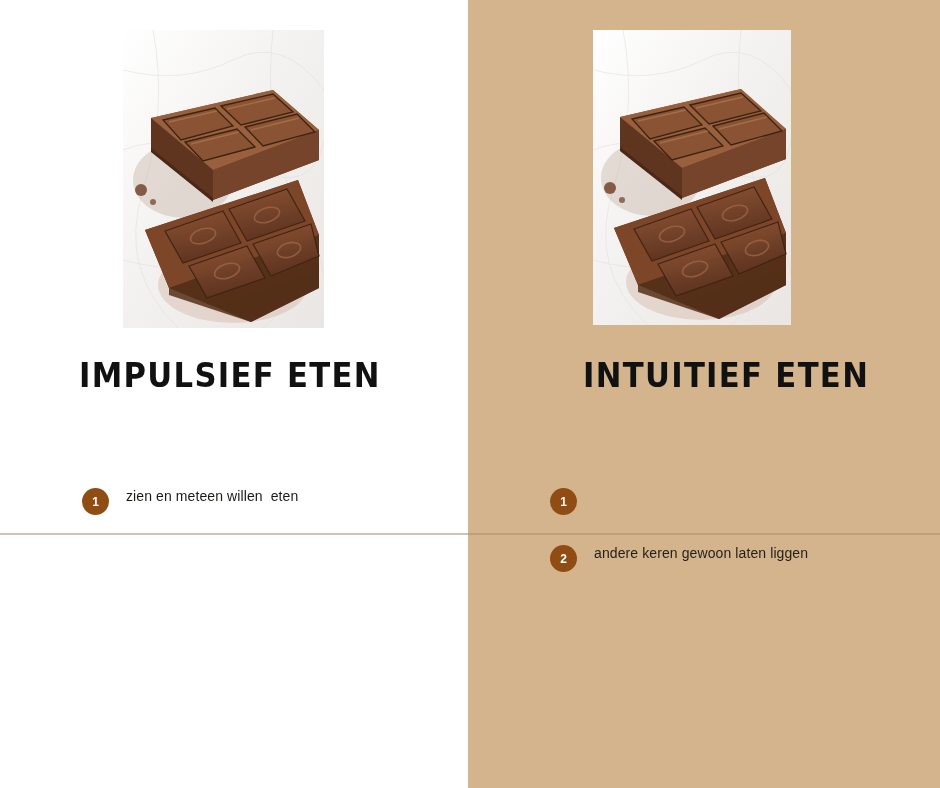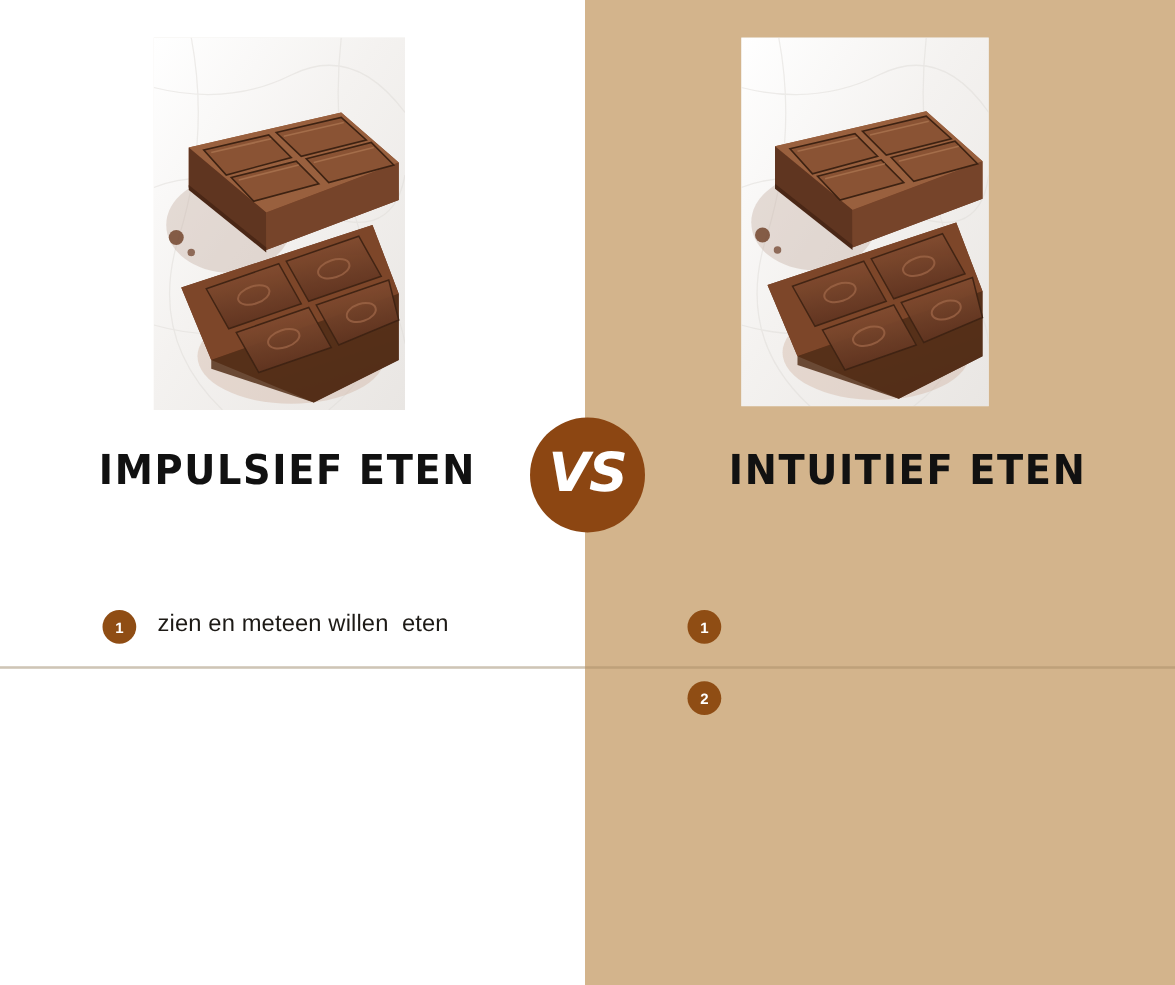--- a/index.html
+++ b/index.html
@@ -117,21 +117,21 @@
     font-size: 12px;
     font-weight: bold;
     display: flex;
     align-items: center;
     justify-content: center;
     margin-top: 1px;
   }
   .bullet-text {
     margin-left: 17px;
     color: #1d1a16;
-    font-size: 19px;
+    font-size: 14px;
     line-height: 1.35;
     letter-spacing: 0.1px;
     white-space: pre-wrap;
   }
   .list-right .bullet-text { color: #241e18; }
 </style>
 </head>
 <body>
 
 <div id="canvas">
@@ -294,33 +294,31 @@
         </g>
         <path d="M27 117 L89 166 L89 170 L27 121 Z" fill="#4a2716"></path>
       </g>
     </svg>
   </div>
 
   <div class="title title-left">IMPULSIEF ETEN</div>
 
   <div class="title title-right">INTUITIEF ETEN</div>
 
-  <div class="vs-badge">
-    <span class="vs-text">VS</span>
-  </div>
 
   <div class="bullet-list list-left">
     <div class="bullet-row">
       <div class="bullet-num">1</div>
       <div class="bullet-text">zien en meteen willen  eten</div>
     </div>
   </div>
 
   <div class="bullet-list list-right">
     <div class="bullet-row">
       <div class="bullet-num">1</div>
     </div>
     <div class="bullet-row">
       <div class="bullet-num">2</div>
+      <div class="bullet-text">andere keren gewoon laten liggen</div>
     </div>
   </div>
 
 </div>
 
 </body></html>

